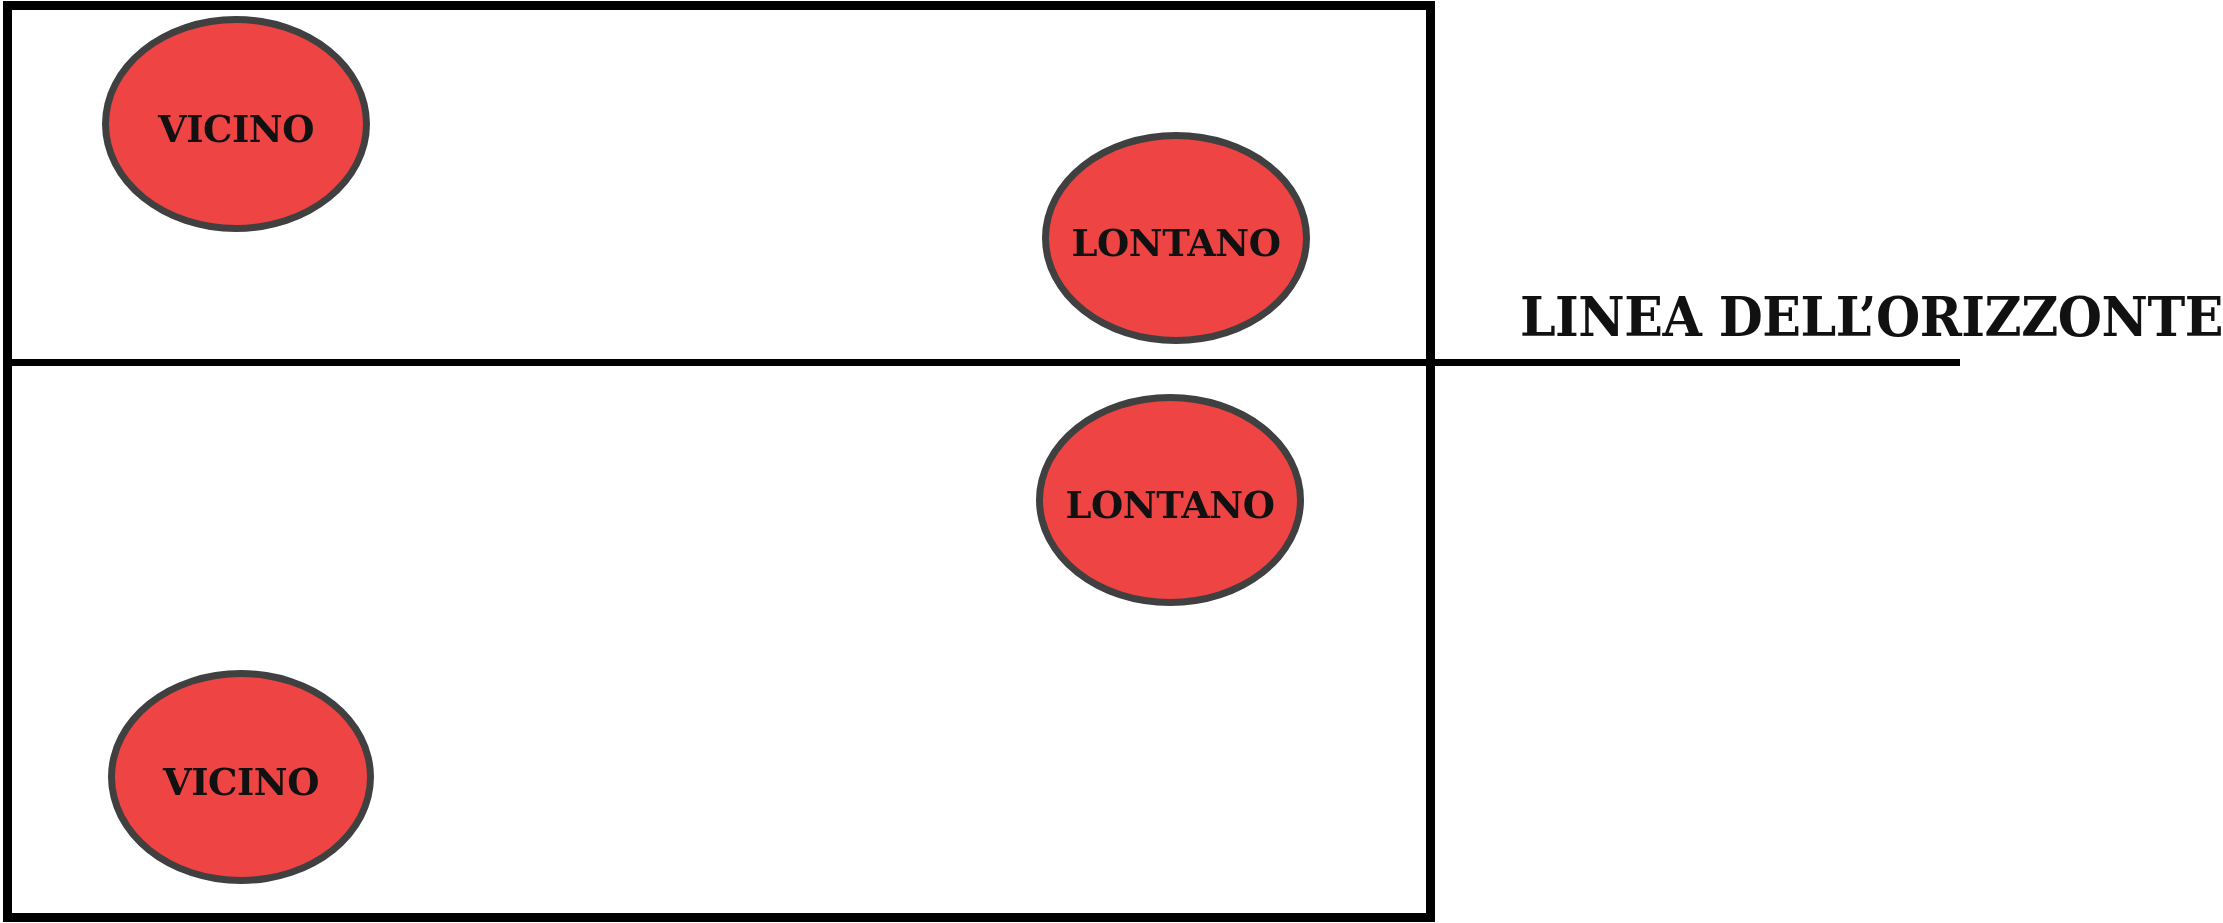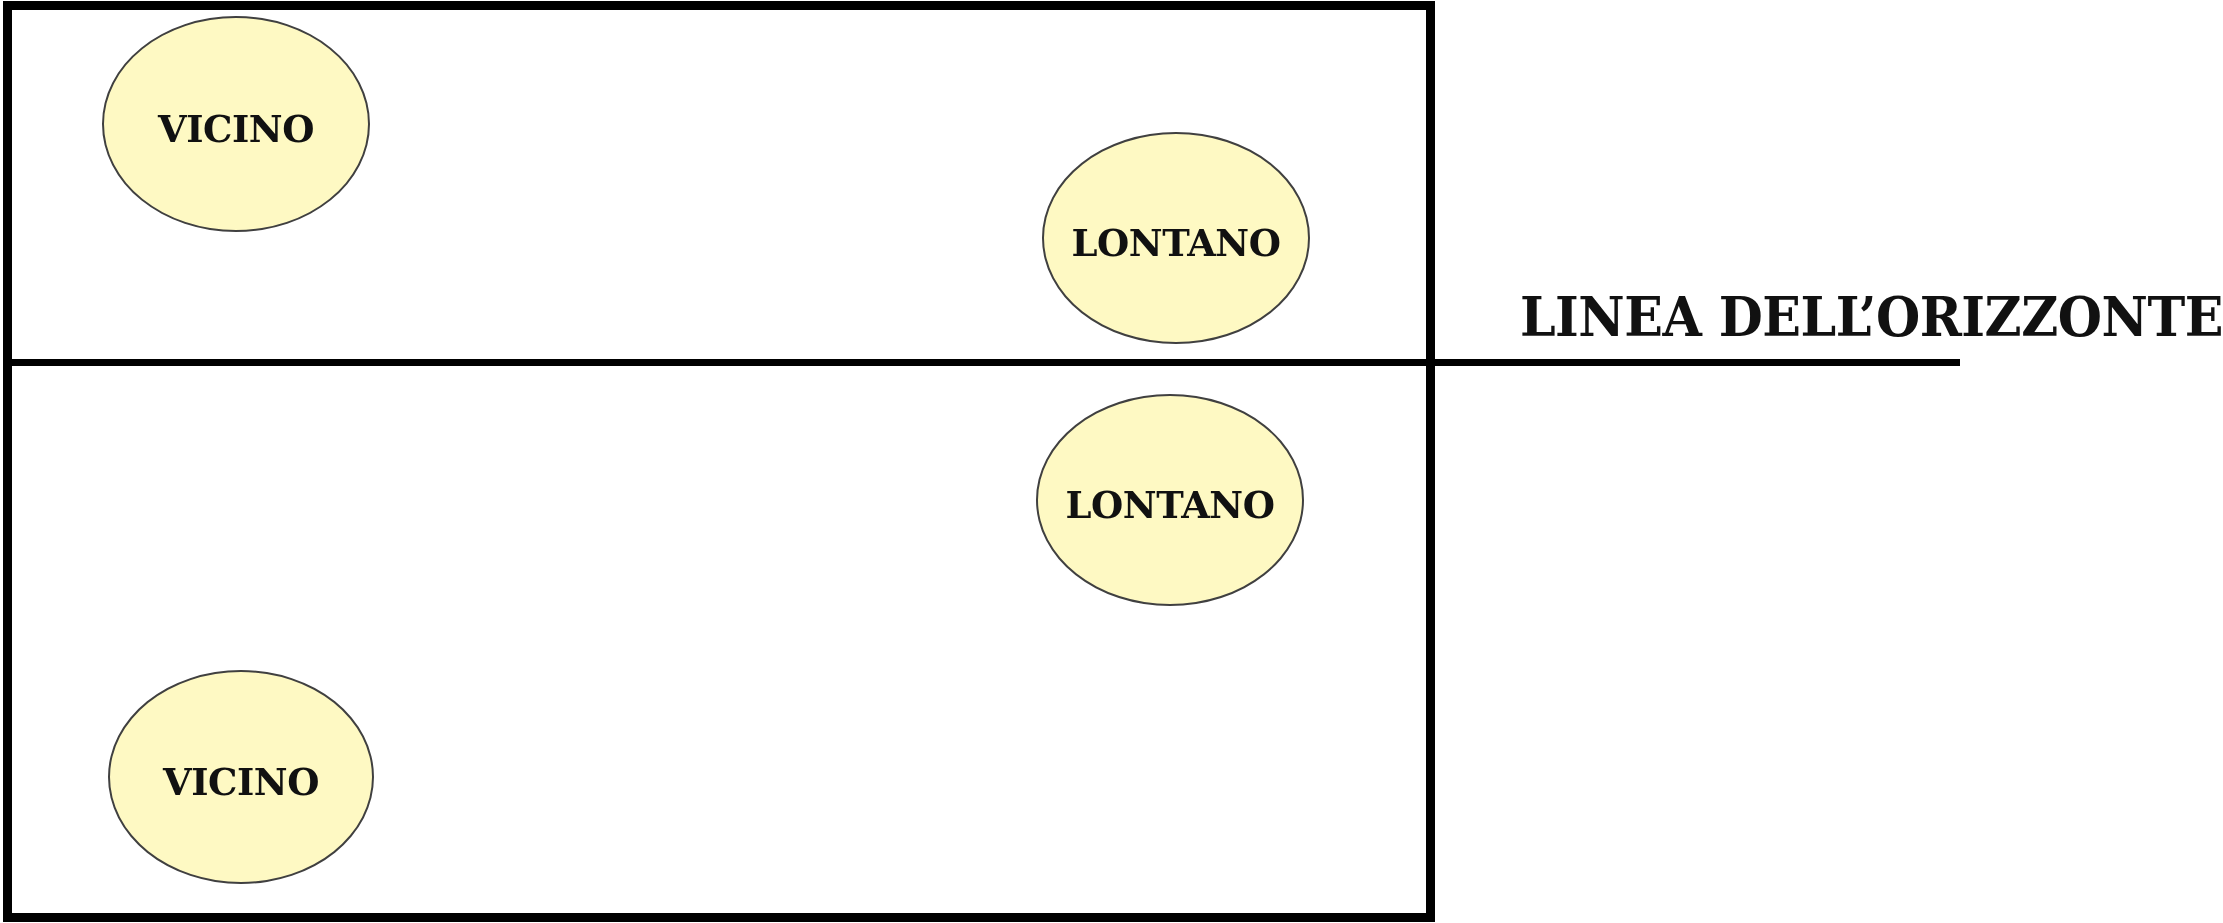--- a/index.html
+++ b/index.html
@@ -42,23 +42,23 @@
     color: #111111;
     line-height: 1;
     white-space: nowrap;
     letter-spacing: -0.5px;
     transform: scaleX(0.94);
     transform-origin: 100% 50%;
   }
   .ellipse {
     position: absolute;
     box-sizing: border-box;
-    border: 2px solid #404040;
+    border: 7px solid #404040;
     border-radius: 50%;
-    background: #fef9c3;
+    background: #ef4444;
     display: flex;
     align-items: center;
     justify-content: center;
   }
   .ellipse span {
     font-size: 37px;
     font-weight: bold;
     color: #111111;
     letter-spacing: -0.5px;
     padding-top: 10px;

